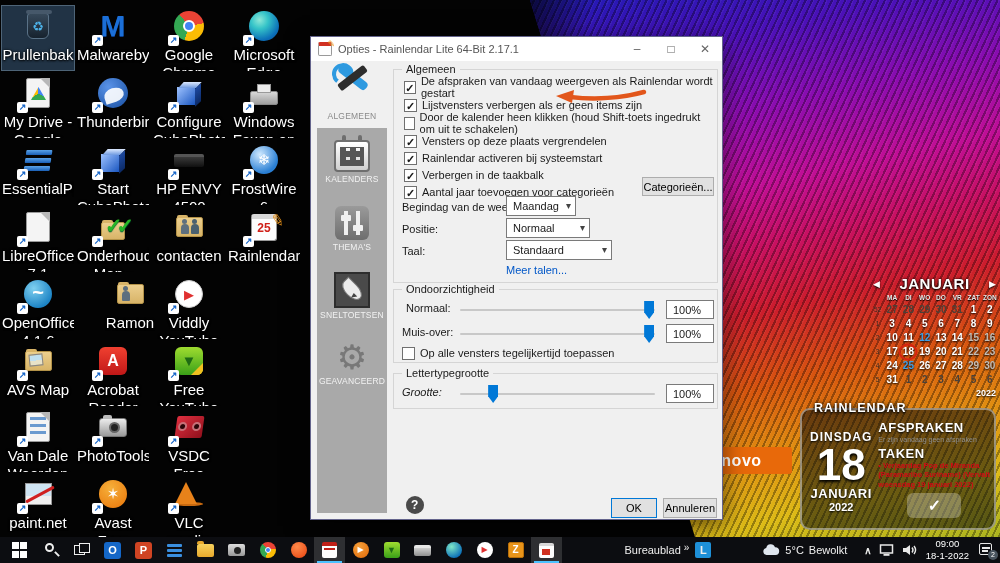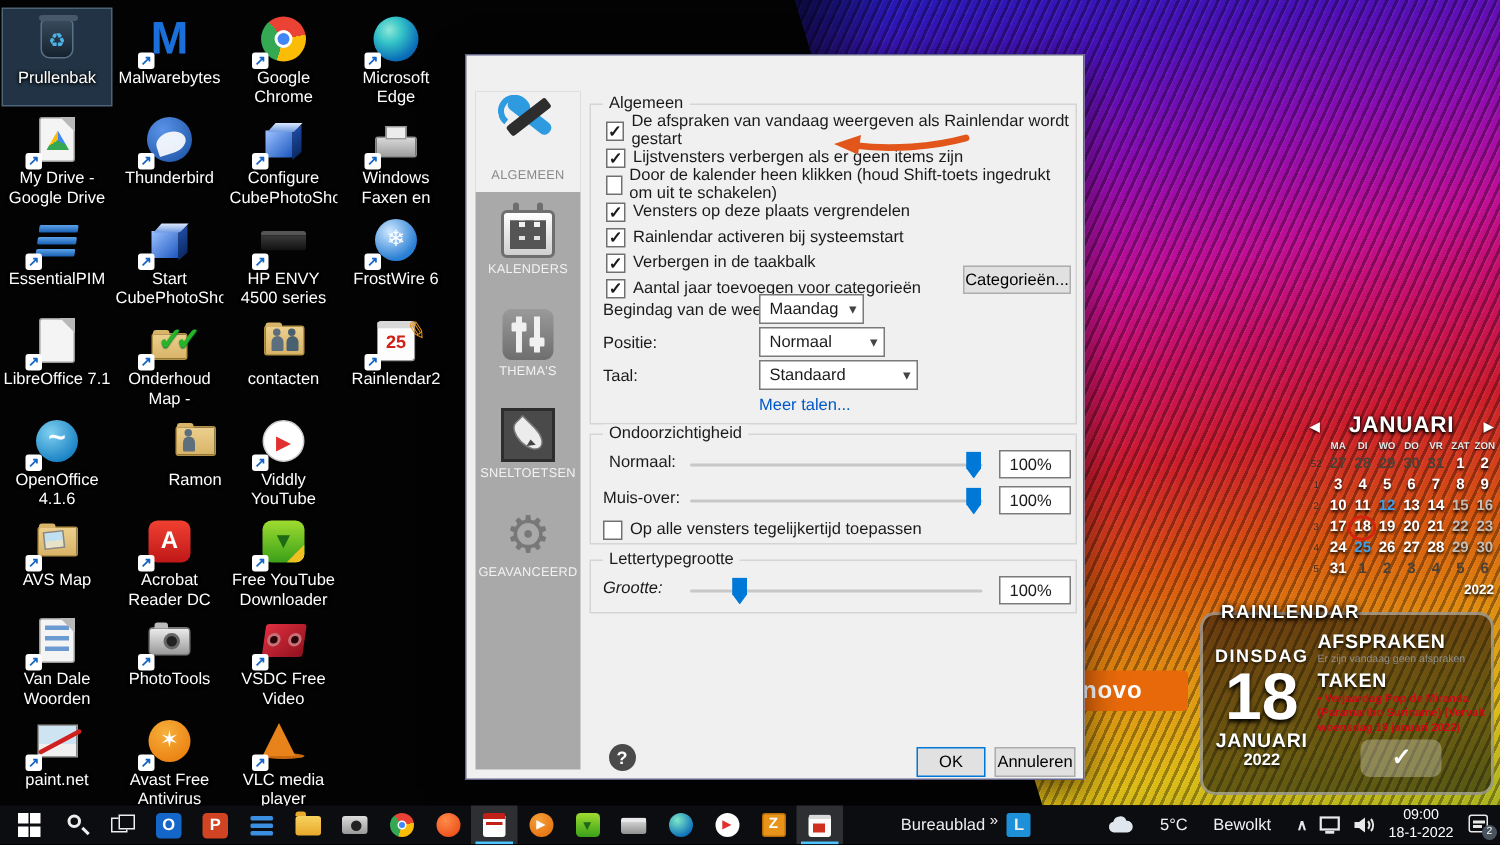--- a/index.html
+++ b/index.html
@@ -15,21 +15,21 @@
       linear-gradient(168deg, #1b1bb4 0%, #4a10b8 13%, #8a0cb0 25%, #c00e96 37%, #c81060 47%, #cc1c2c 57%, #d8560e 69%, #e08c10 79%, #ddbb16 90%, #aab41e 100%);
   }
   #lenovo { position:absolute; left:700px; top:447px; width:92px; height:27px; background:#e8690a; border-radius:3px;
     color:#fff; font-weight:bold; font-size:16px; letter-spacing:.5px; line-height:27px; padding-left:7px; z-index:2; }
 
   
   #icons { position:absolute; left:0; top:0; width:310px; height:537px; z-index:3; }
   .dcell { position:absolute; width:72px; height:64px; text-align:center; cursor:pointer; padding-top:2px; }
   .dsel  { background:rgba(70,110,150,.45); outline:1px solid rgba(140,180,215,.55); }
   .dart  { position:relative; width:40px; height:36px; margin:0 auto; display:flex; align-items:center; justify-content:center; }
-  .dlab  { margin-top:2px; font-size:11px; line-height:1.18; color:#fff; text-shadow:0 1px 2px #000,0 0 3px #000; max-height:25px; overflow:hidden; }
+  .dlab  { margin-top:2px; font-size:15px; line-height:1.18; color:#fff; text-shadow:0 1px 2px #000,0 0 3px #000; max-height:25px; overflow:hidden; }
   .scut  { position:absolute; left:-1px; bottom:-2px; width:11px; height:11px; background:#fff; border-radius:2px;
            color:#1464c8; font-size:9px; line-height:11px; font-weight:bold; }
   
   .bin{position:relative;width:22px;height:26px;background:linear-gradient(#37495a,#16222e);border:1px solid #5a7287;border-radius:3px 3px 6px 6px;}
   .binlid{position:absolute;left:-2px;top:-4px;width:26px;height:4px;background:#46586a;border-radius:2px;}
   .binsym{position:absolute;left:0;right:0;top:5px;color:#4db2e8;font-size:13px;}
   .mword{font-weight:900;font-size:30px;color:#1b6fd8;text-shadow:0 1px 0 #0a3f8f;line-height:1;}
   .chromeball{width:30px;height:30px;border-radius:50%;background:conic-gradient(from -40deg,#ea4335 0 33%,#fbbc05 33% 66%,#34a853 66% 100%);position:relative;}
   .chromehub{position:absolute;left:9px;top:9px;width:12px;height:12px;border-radius:50%;background:#4285f4;border:2.5px solid #fff;}
   .edgeball{width:30px;height:30px;border-radius:50%;background:radial-gradient(circle at 35% 30%,#8ee8d8 0%,#35c4c8 30%,#0b6fb8 70%,#0a4a90 100%);}
@@ -194,21 +194,21 @@
   .tb-fax{width:17px;height:11px;background:linear-gradient(#cfcfcf,#8f8f8f);border-radius:2px;border-top:3px solid #e8e8e8;}
   .tb-edge{width:16px;height:16px;border-radius:50%;background:radial-gradient(circle at 35% 30%,#7fe8c8,#0b6fb8 75%);}
   .tb-viddly{width:16px;height:16px;border-radius:50%;background:#fff;color:#e03030;font-size:8px;text-align:center;line-height:16px;}
   .tb-z{width:16px;height:16px;background:#e8941a;border:1.5px solid #b86e08;border-radius:2px;color:#fff;font-weight:bold;font-size:10px;text-align:center;line-height:14px;}
   .tb-rcal{width:15px;height:15px;background:#fdfdfd;border-top:3px solid #d8d8d8;border-radius:2px;position:relative;}
   .tb-rcal::after{content:"";position:absolute;left:3px;top:3px;width:8px;height:6px;background:#d03020;}
   #tright { position:absolute; right:2px; top:0; height:26px; display:flex; align-items:center; gap:7px; color:#fff; }
   #deskband { display:flex; align-items:center; gap:3px; margin-right:4px; }
   #deskband span { font-size:11px; color:#eee; }
   .lp { width:16px; height:16px; background:#1e90d8; color:#fff; font-weight:bold; font-size:11px; text-align:center; line-height:16px; border-radius:2px; margin-left:3px; }
-  #weather { display:flex; align-items:center; gap:17px; margin:0 10px 0 40px; font-size:11px; color:#f0f0f0; }
+  #weather { display:flex; align-items:center; gap:5px; margin:0 10px 0 40px; font-size:11px; color:#f0f0f0; }
   .trayglyph { color:#e8e8e8; font-size:10px; }
   #clock { text-align:center; font-size:9.5px; line-height:1.25; color:#fff; margin:0 2px; }
   #notif { position:relative; width:18px; height:16px; margin-right:2px; }
   #notif .frame{position:absolute;left:1px;top:1px;width:13px;height:12px;border:1.5px solid #e8e8e8;border-radius:2px;}
   #notif .l1,#notif .l2{position:absolute;left:4px;height:1.5px;background:#e8e8e8;width:8px;}
   #notif .l1{top:5px;} #notif .l2{top:8px;width:6px;}
   #notif .badge{position:absolute;right:-2px;bottom:-2px;width:10px;height:10px;border-radius:50%;background:#48535e;color:#fff;font-size:7px;text-align:center;line-height:10px;}
 </style>
 </head>
 <body>
@@ -544,20 +544,29 @@
         <div class="rwh">AFSPRAKEN</div>
         <div class="rwempty">Er zijn vandaag geen afspraken</div>
         <div class="rwh">TAKEN</div>
         <div class="rwtask">• Verjaardag Pop de Miranda (Paramaribo Suriname) (Vervalt woensdag 19 januari 2022)</div>
         <div class="rwcheck">✓</div>
       </div>
     </div>
   </div>
 
   <div id="dlg">
+    <div id="dlgtitle">
+      <div class="dlgico"></div>
+      <span id="dlgtitletext">Opties - Rainlendar Lite 64-Bit 2.17.1</span>
+      <div class="winbtns">
+        <span class="winbtn">–</span>
+        <span class="winbtn">□</span>
+        <span class="winbtn">✕</span>
+      </div>
+    </div>
 
     <div id="dside">
         <div class="sitem sel">
           <div class="sicon">
             <div class="tools">
               <i class="wrench"></i>
               <i class="screw"></i>
             </div>
           </div>
           <div class="slab">ALGEMEEN</div>

